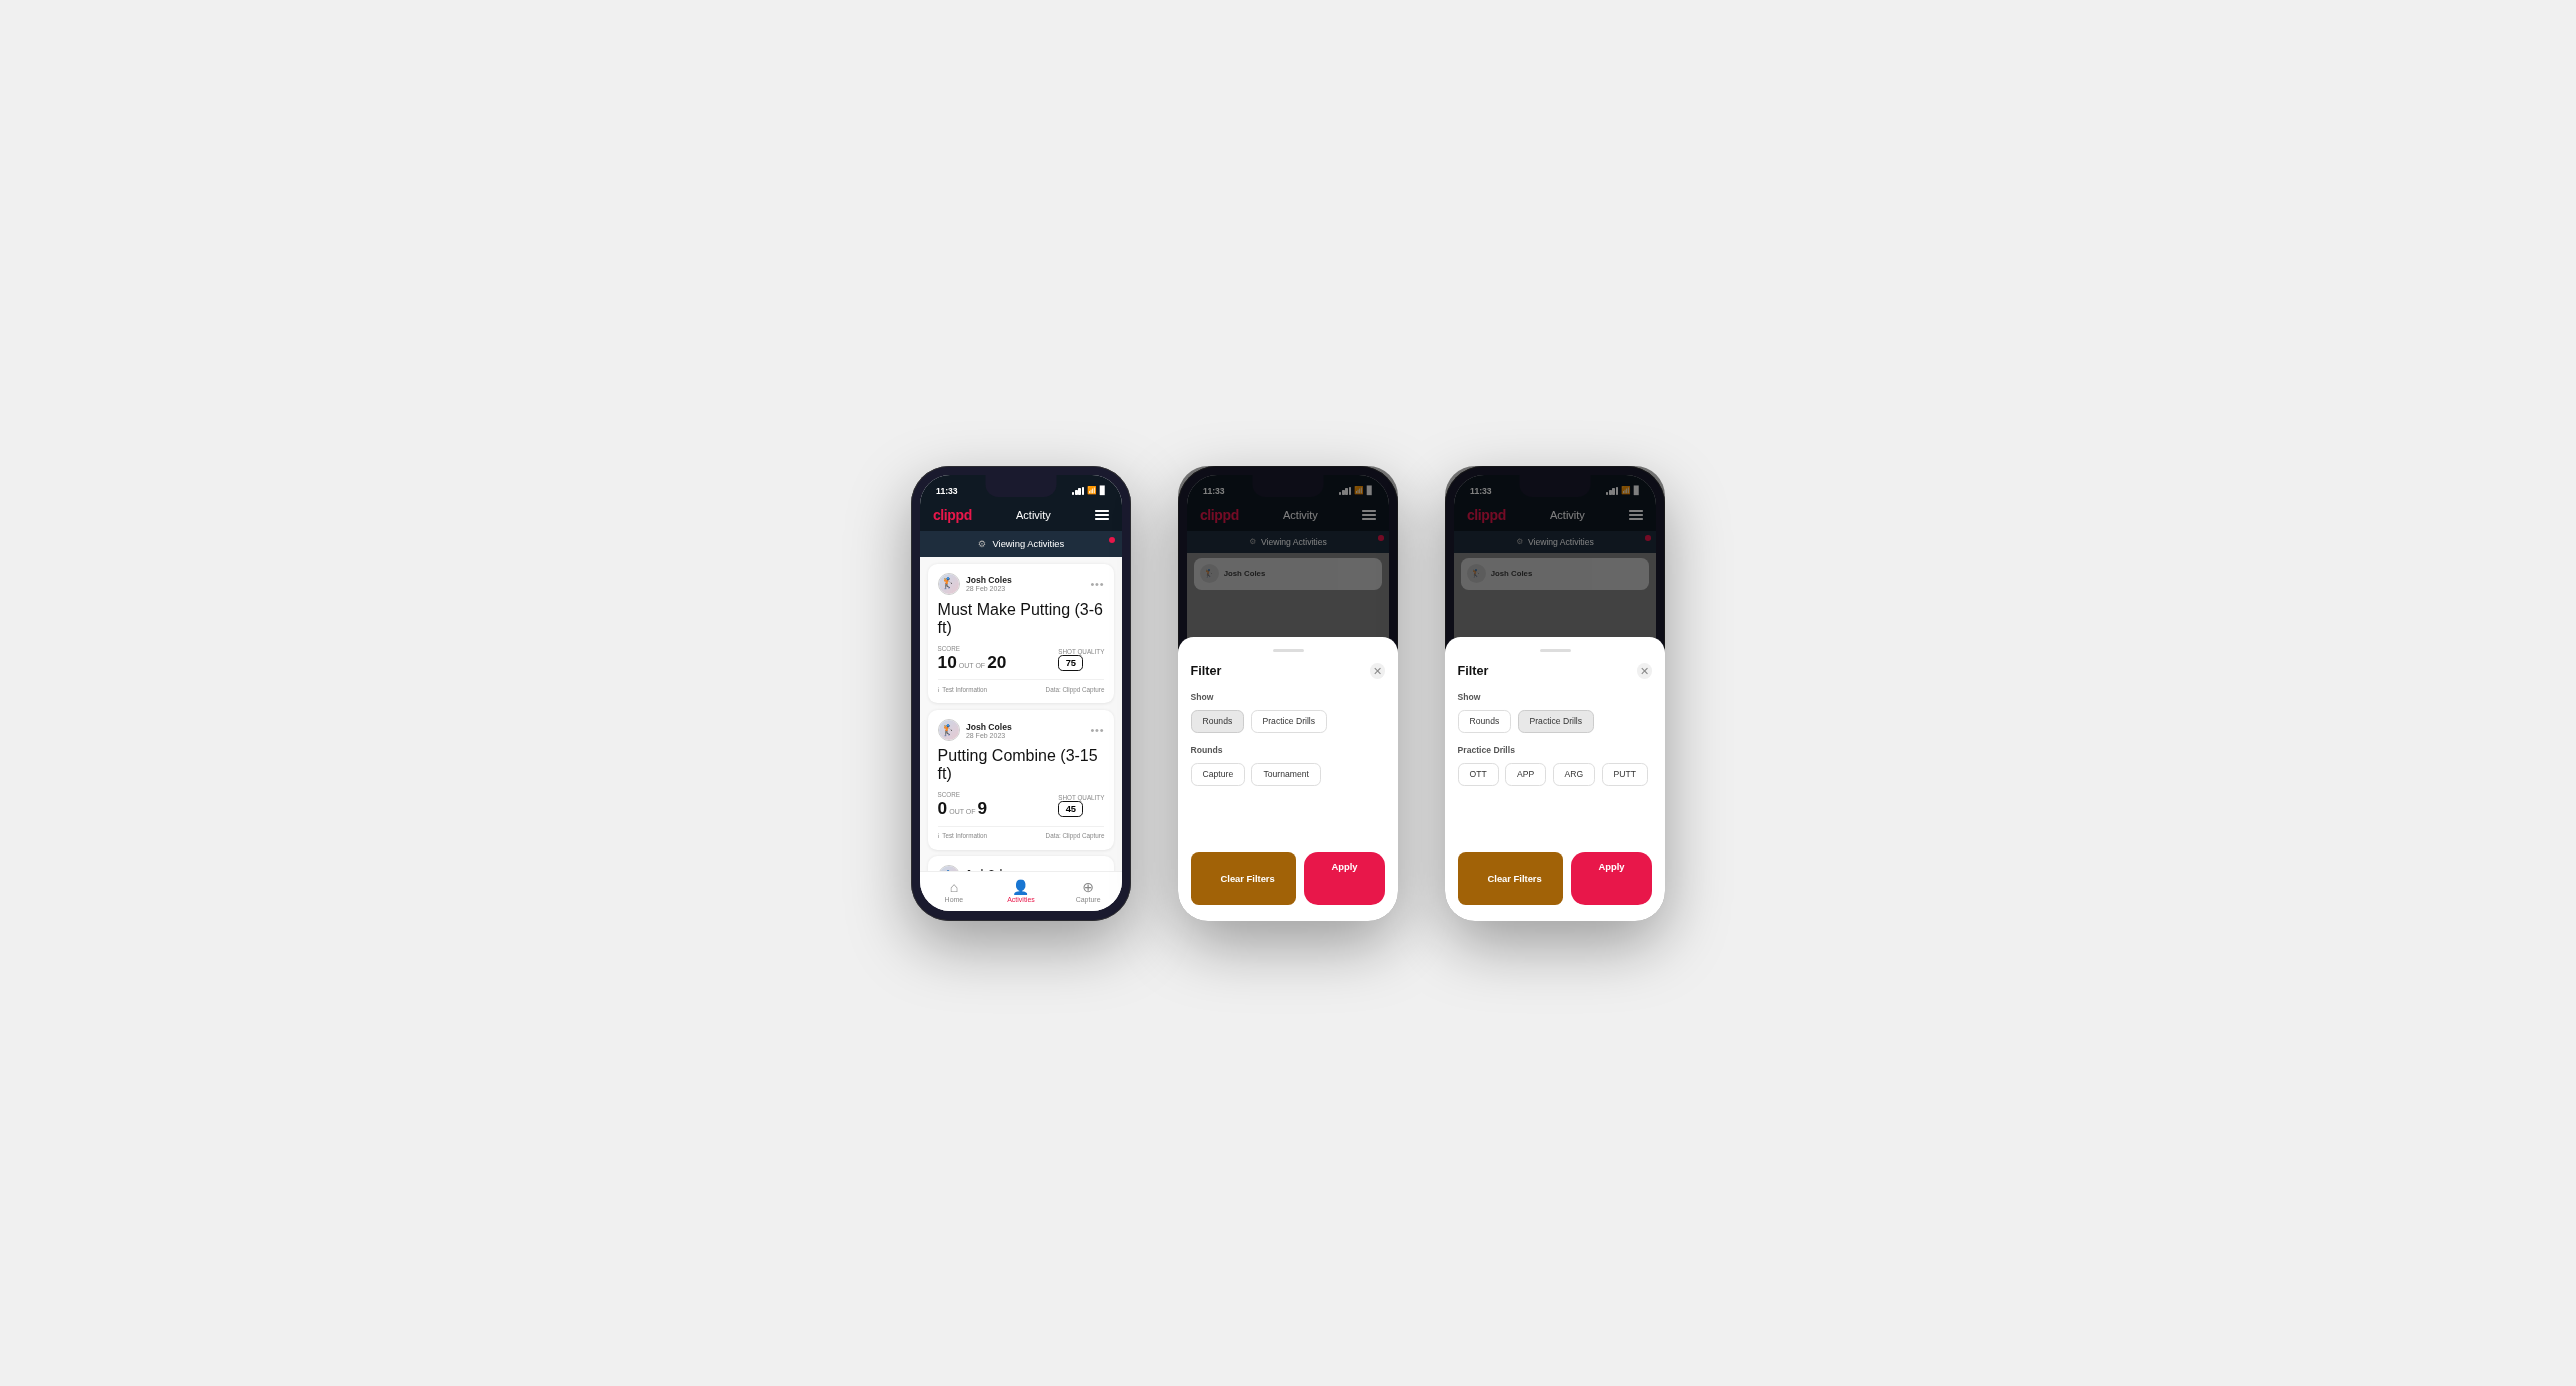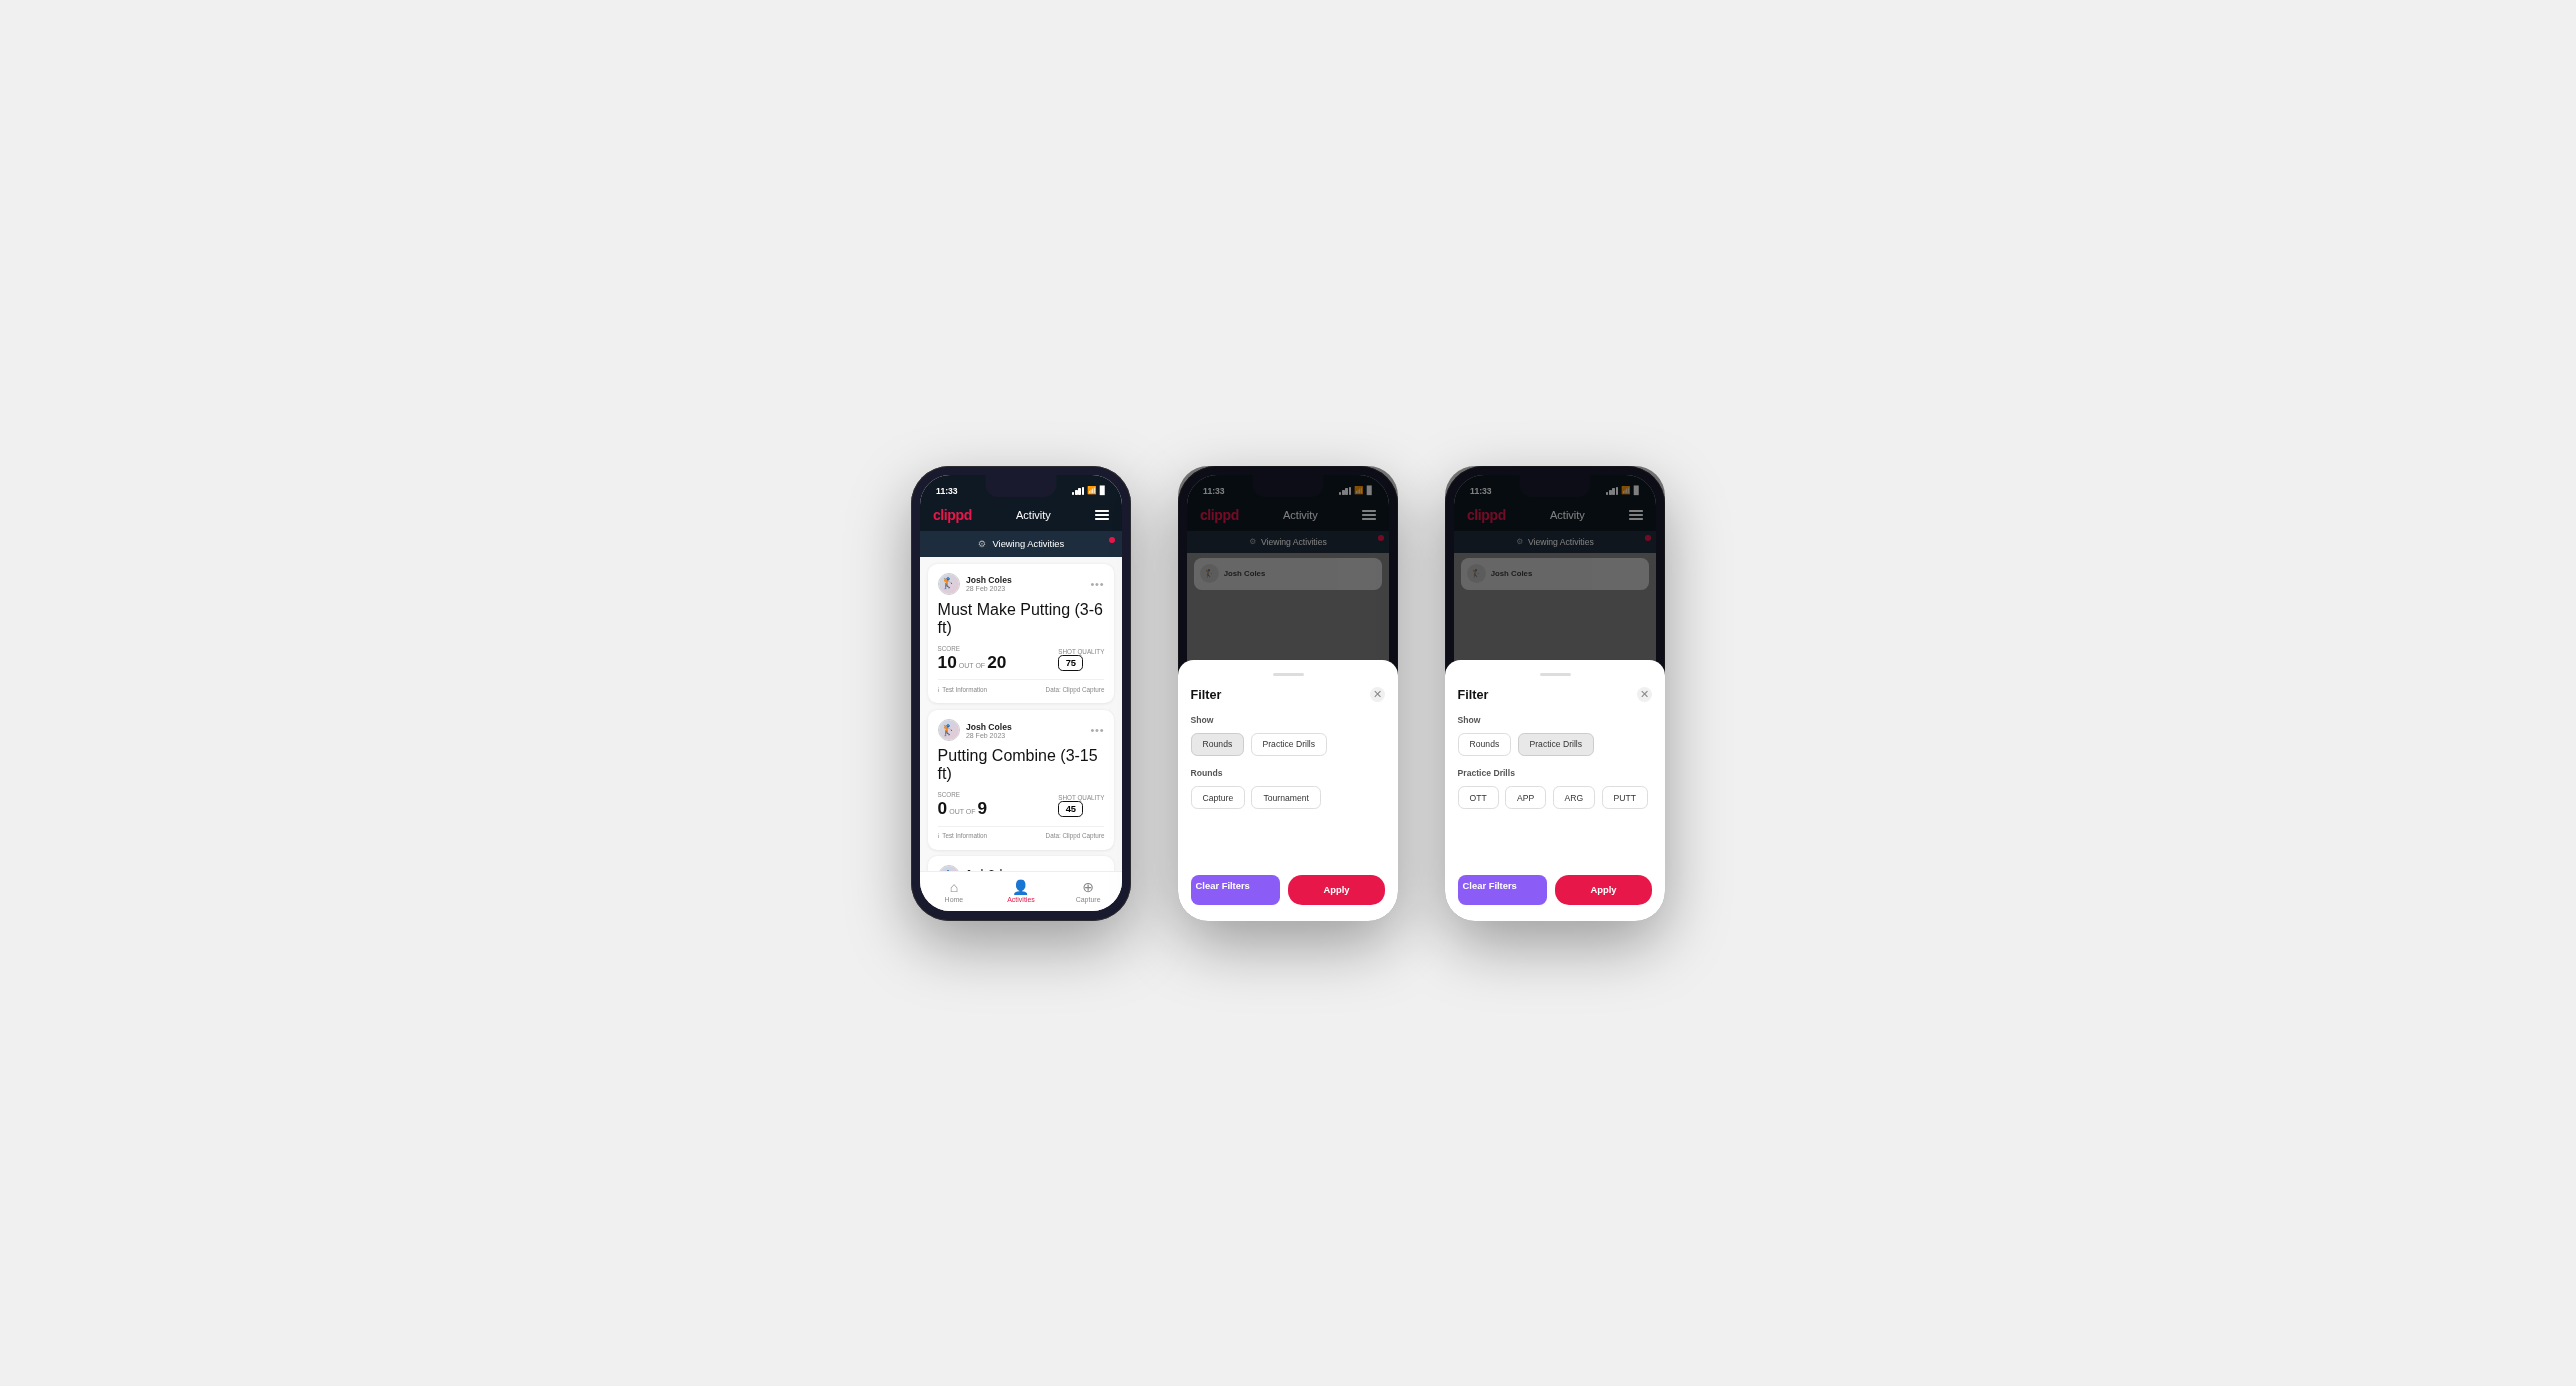--- a/index.html
+++ b/index.html
@@ -362,27 +362,27 @@
       background: #e8e8e8;
       border-color: #ccc;
     }
     .filter-actions {
       display: flex;
       gap: 7.8px;
       margin-top: 6.3px;
     }
     .btn-clear {
       flex: 1;
-      padding: 5px;
-      background: #8b5cf6;
+      padding: 21px;
+      background: #a16207;
       border-radius: 7.8px;
       color: #fff;
       font-size: 9.4px;
       font-weight: 600;
-      text-align: left;
+      text-align: right;
     }
     .btn-apply {
       flex: 1;
       padding: 9.4px;
       background: #e8174a;
       border-radius: 14px;
       color: #fff;
       font-size: 9.4px;
       font-weight: 600;
       text-align: center;

